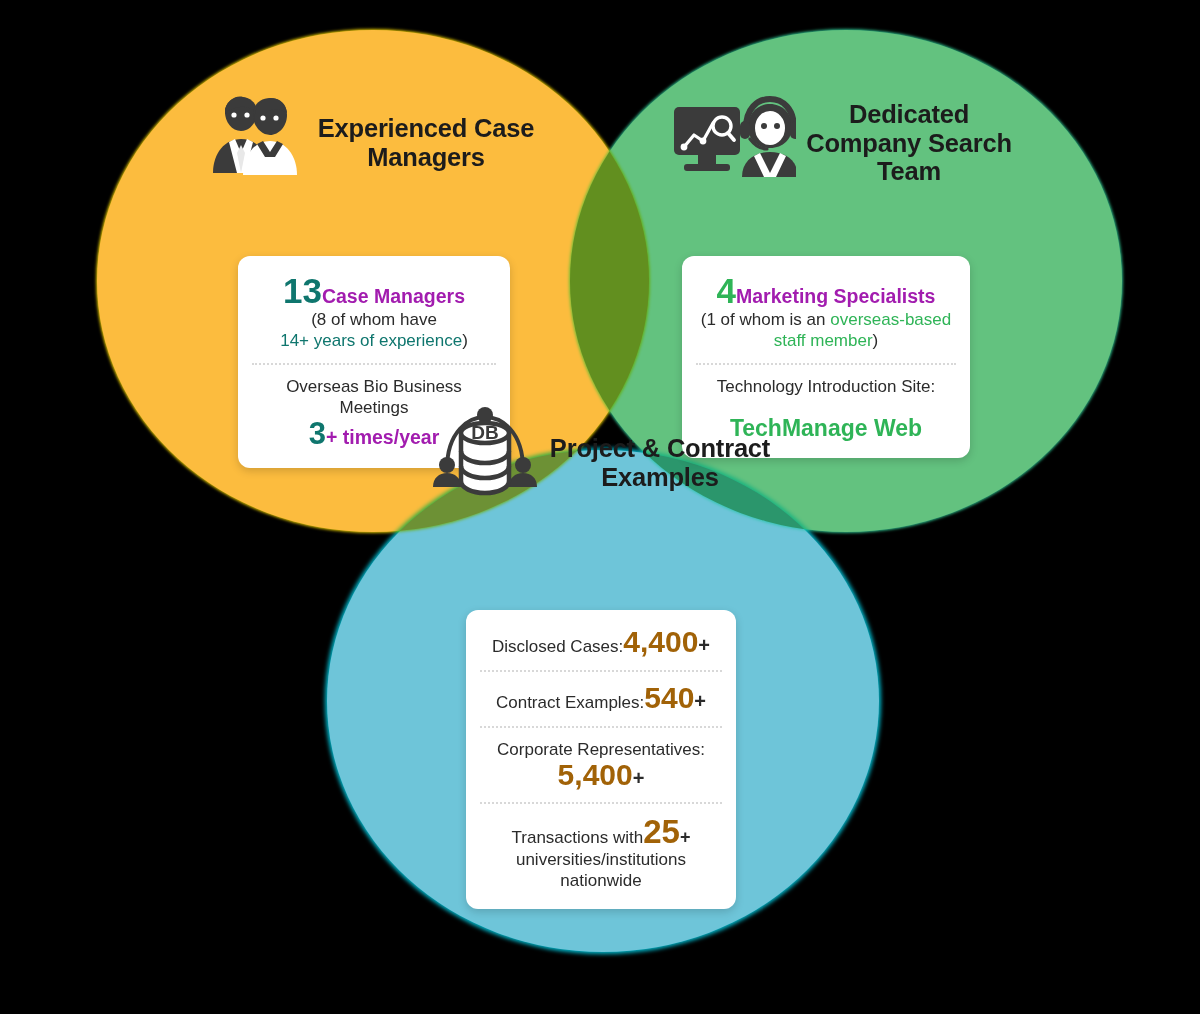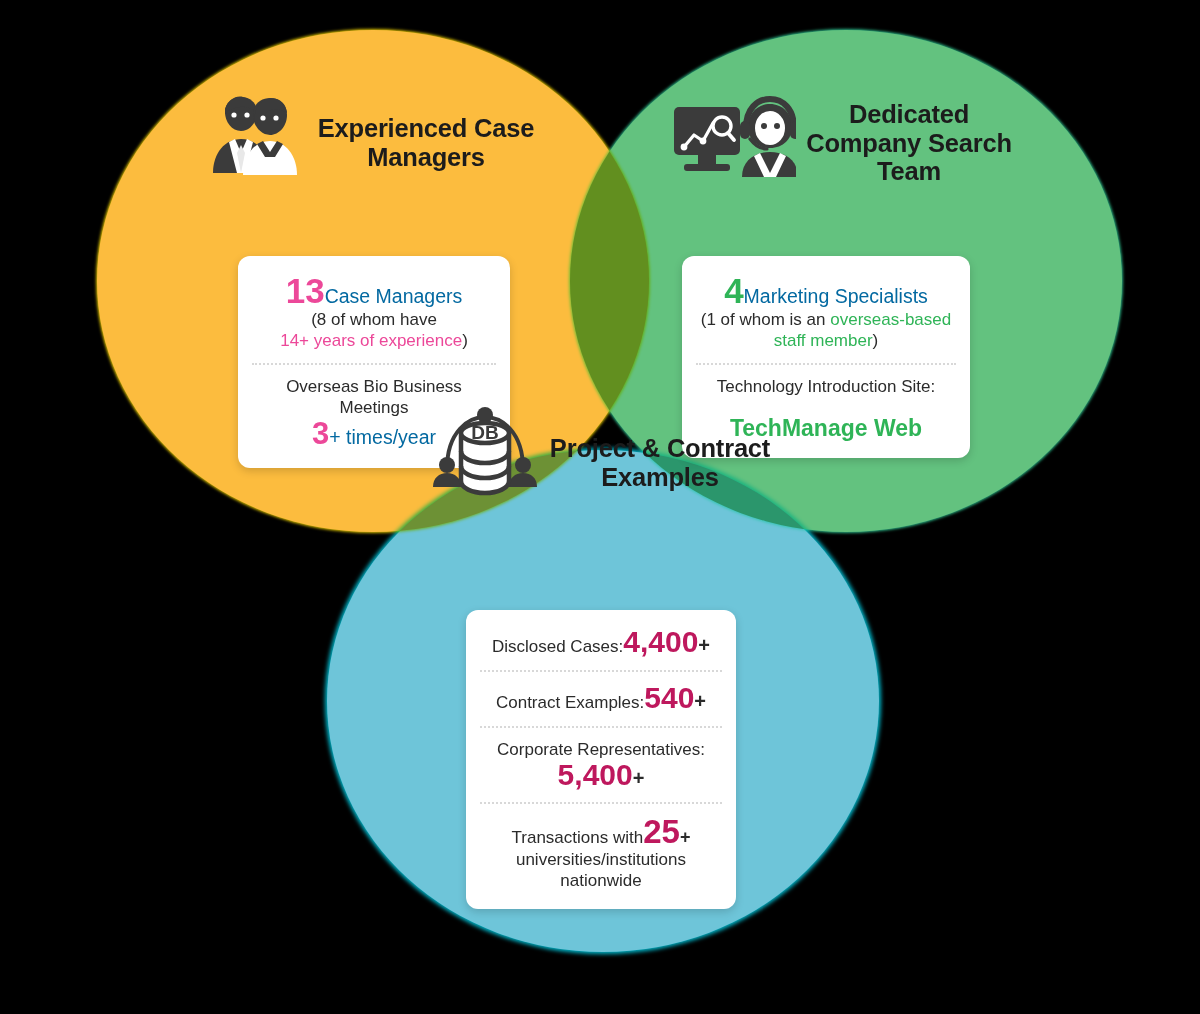--- a/index.html
+++ b/index.html
@@ -115,26 +115,26 @@
 
   .big {
     font-weight: bold;
     line-height: 1;
   }
   .big-35 { font-size: 35px; }
   .big-31 { font-size: 31px; }
   .big-30 { font-size: 30px; }
   .big-26 { font-size: 33px; }
 
-  .label-strong { font-weight: normal; font-size: 19.5px; color: #0369a1; }
+  .label-strong { font-weight: bold; font-size: 19.5px; color: #a21caf; }
   .sub          { font-size: 17px; color: #2b2b2b; }
 
-  .c-orange { color: #ec4899; }
+  .c-orange { color: #0f766e; }
   .c-green  { color: #2FB457; }
-  .c-blue   { color: #be185d; }
+  .c-blue   { color: #a16207; }
 
   .plus { font-size: 20px; font-weight: bold; color: #2b2b2b; }
   .plus-sm { font-size: 18px; font-weight: bold; color: #2b2b2b; }
 
   .inline-mid { display: inline; vertical-align: baseline; }
 </style>
 </head>
 <body>
 
 <div id="stage">

